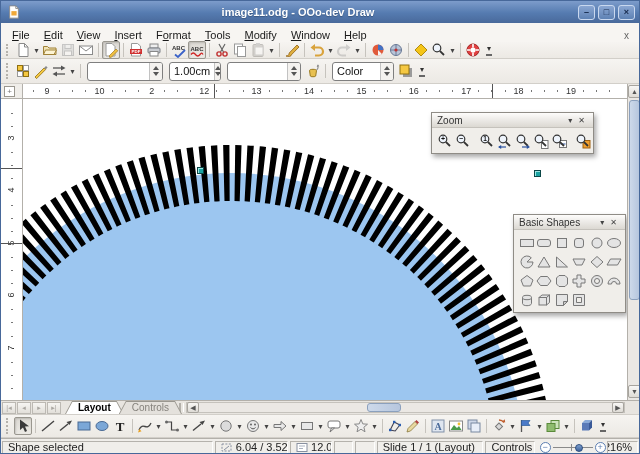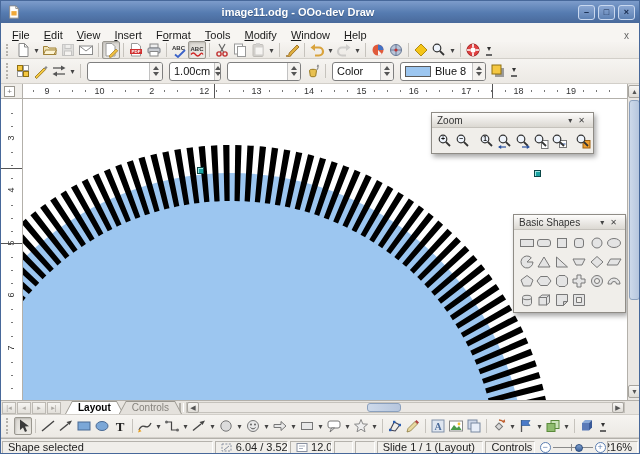--- a/index.html
+++ b/index.html
@@ -364,28 +364,20 @@
           <svg width="16" height="16" viewBox="0 0 16 16">
             <path d="M4.5 7.5c0-1.6 7-1.6 7 0l-.8 5.5c0 1-5.4 1-5.4 0z" fill="#e8c050" stroke="#9a7a20"></path>
             <path d="M11.5 7c1.6-1 2.2-3 .8-4.5" fill="none" stroke="#8a8a8a" stroke-width="1.1"></path>
             <path d="M12.9 1.2l1.4 2.1-2.6.4z" fill="#8a8a8a"></path>
           </svg>
         </span>
       </span>
     <span class="sep"></span>
     <span class="combo" style="width:62px">
       <span class="cval">Color</span>
-      <span class="spin">
-          <span class="aru"></span>
-          <span class="ard"></span>
-        </span>
-    </span>
-    <span class="combo" style="width:86px">
-      <span class="swatch" id="fillswatch" style="background: rgb(156, 198, 240);"></span>
-      <span class="cval">Blue 8</span>
       <span class="spin">
           <span class="aru"></span>
           <span class="ard"></span>
         </span>
     </span>
     <span class="tbtn">
         <span class="ic">
           <svg width="16" height="16" viewBox="0 0 16 16">
             <rect x="5" y="5" width="9" height="9" fill="#9a9a9a"></rect>
             <rect x="2" y="2" width="9" height="9" fill="#f5c842" stroke="#907010"></rect>

